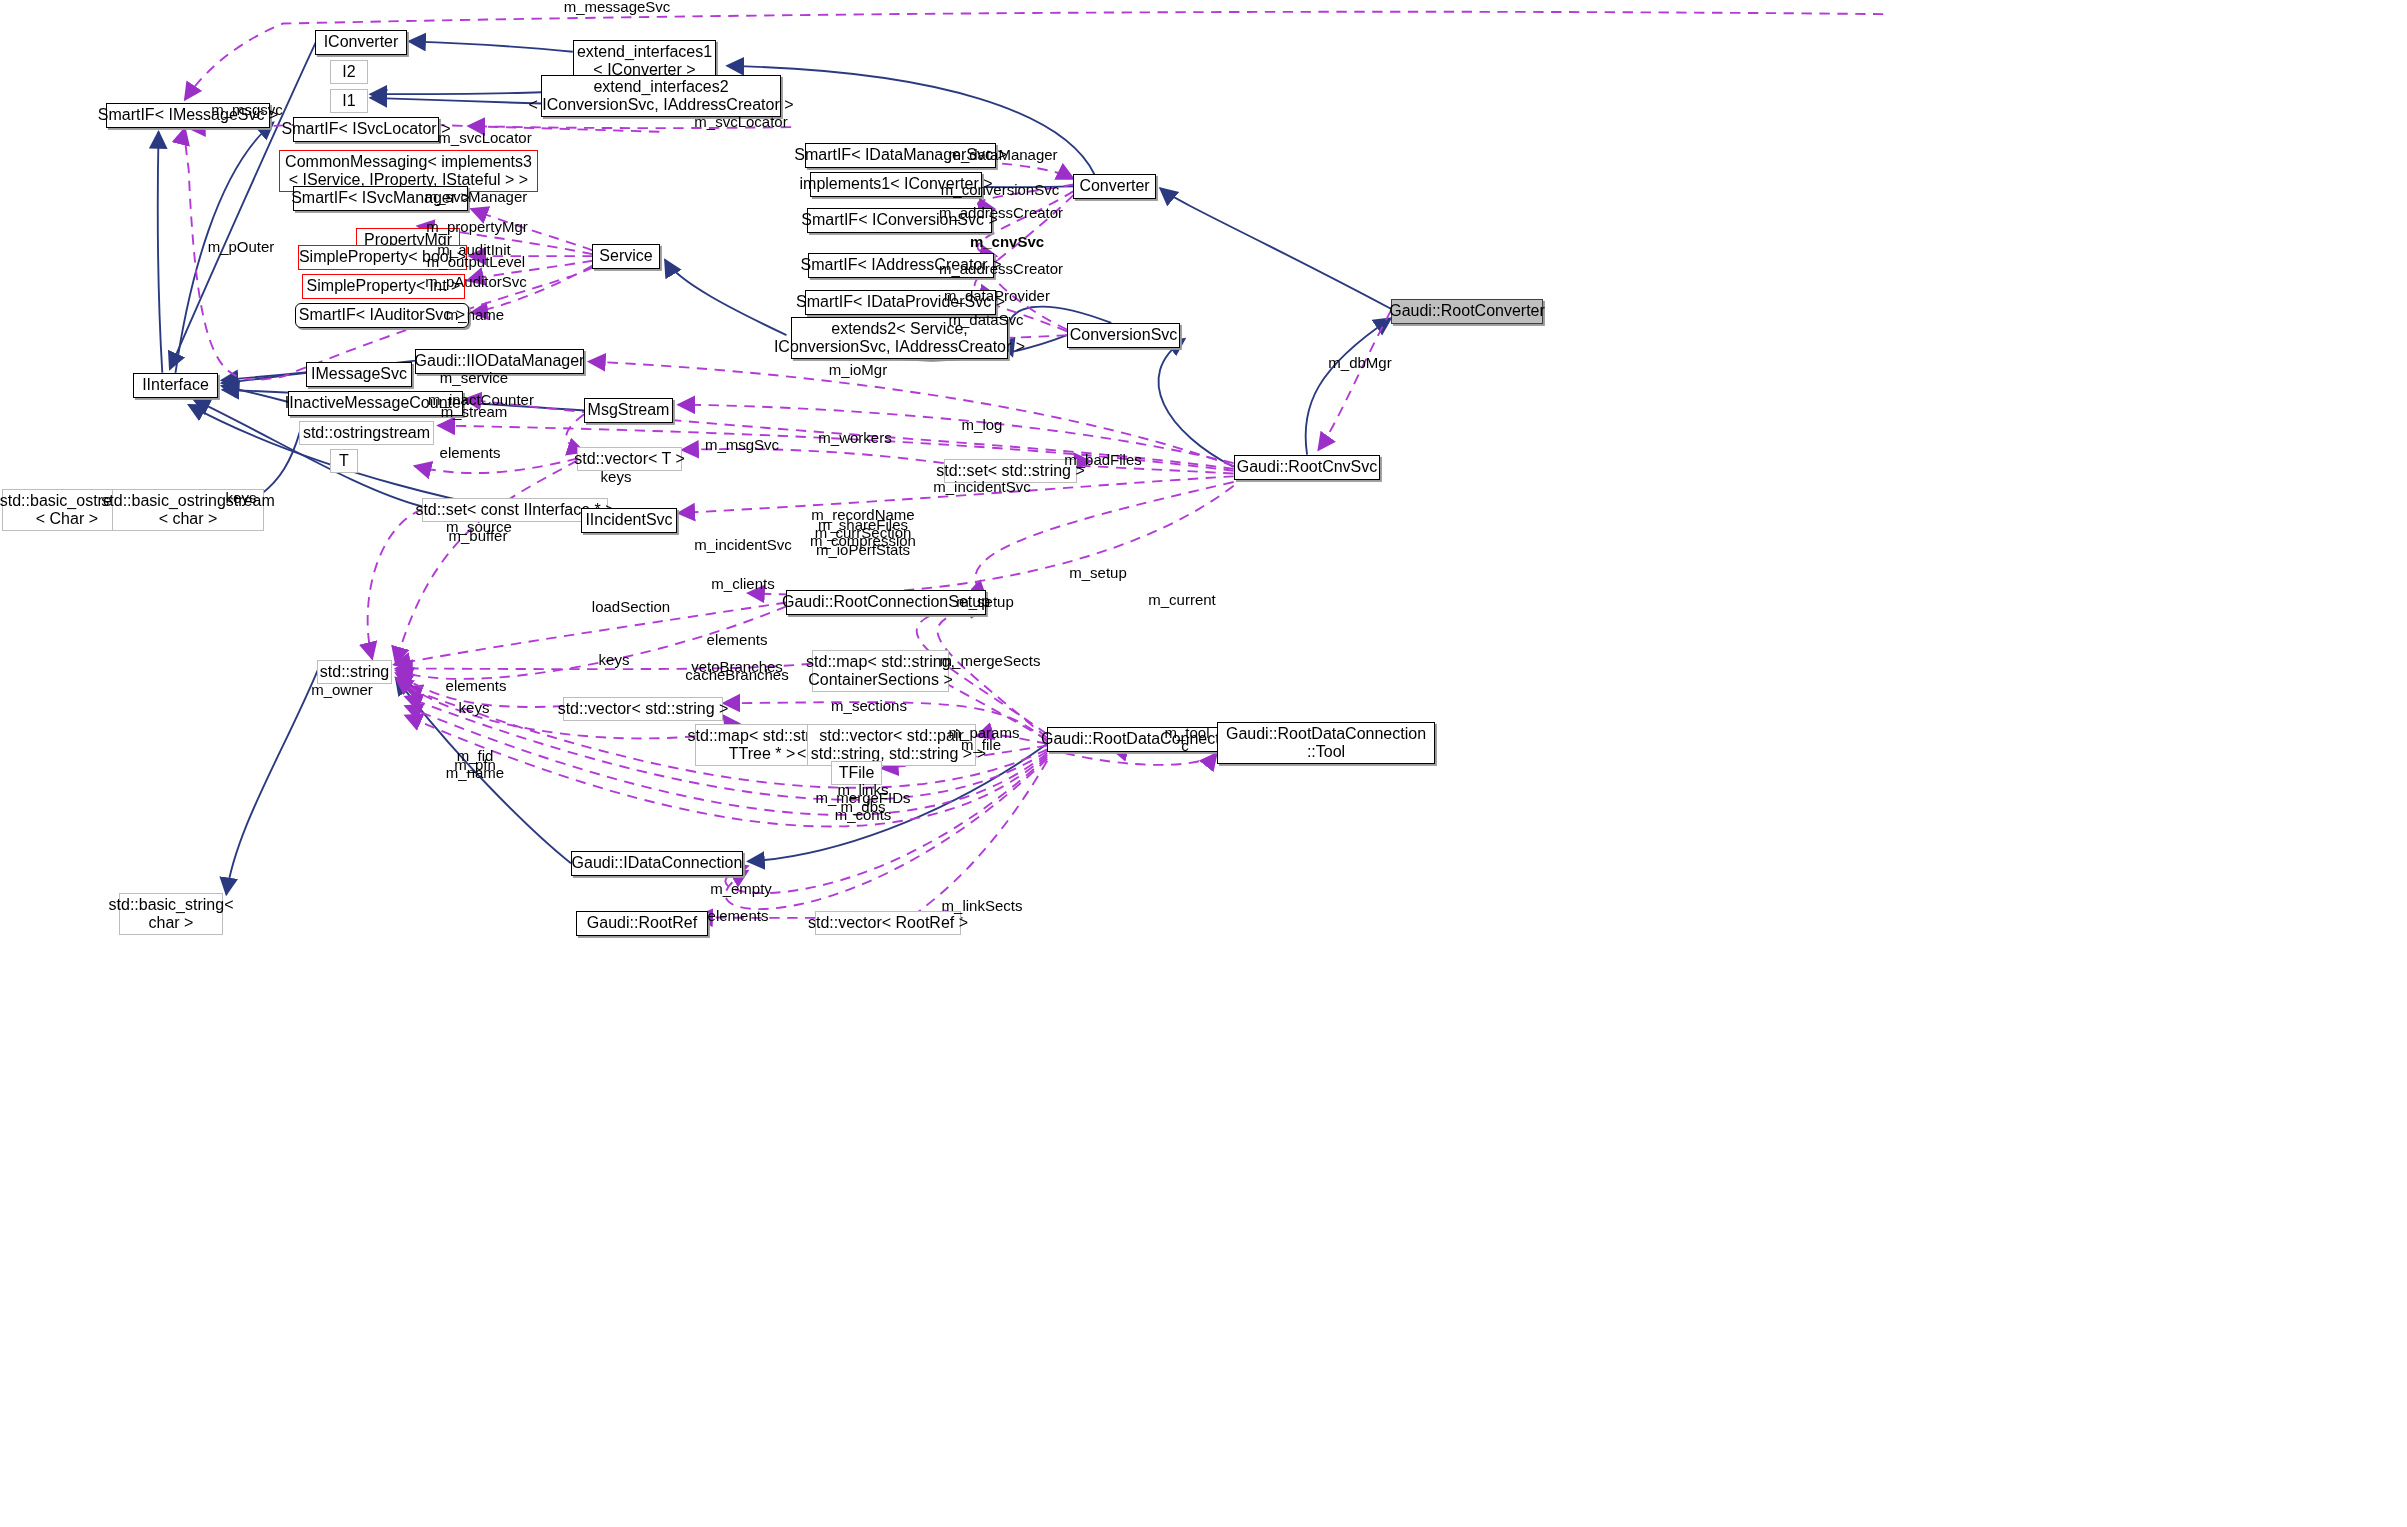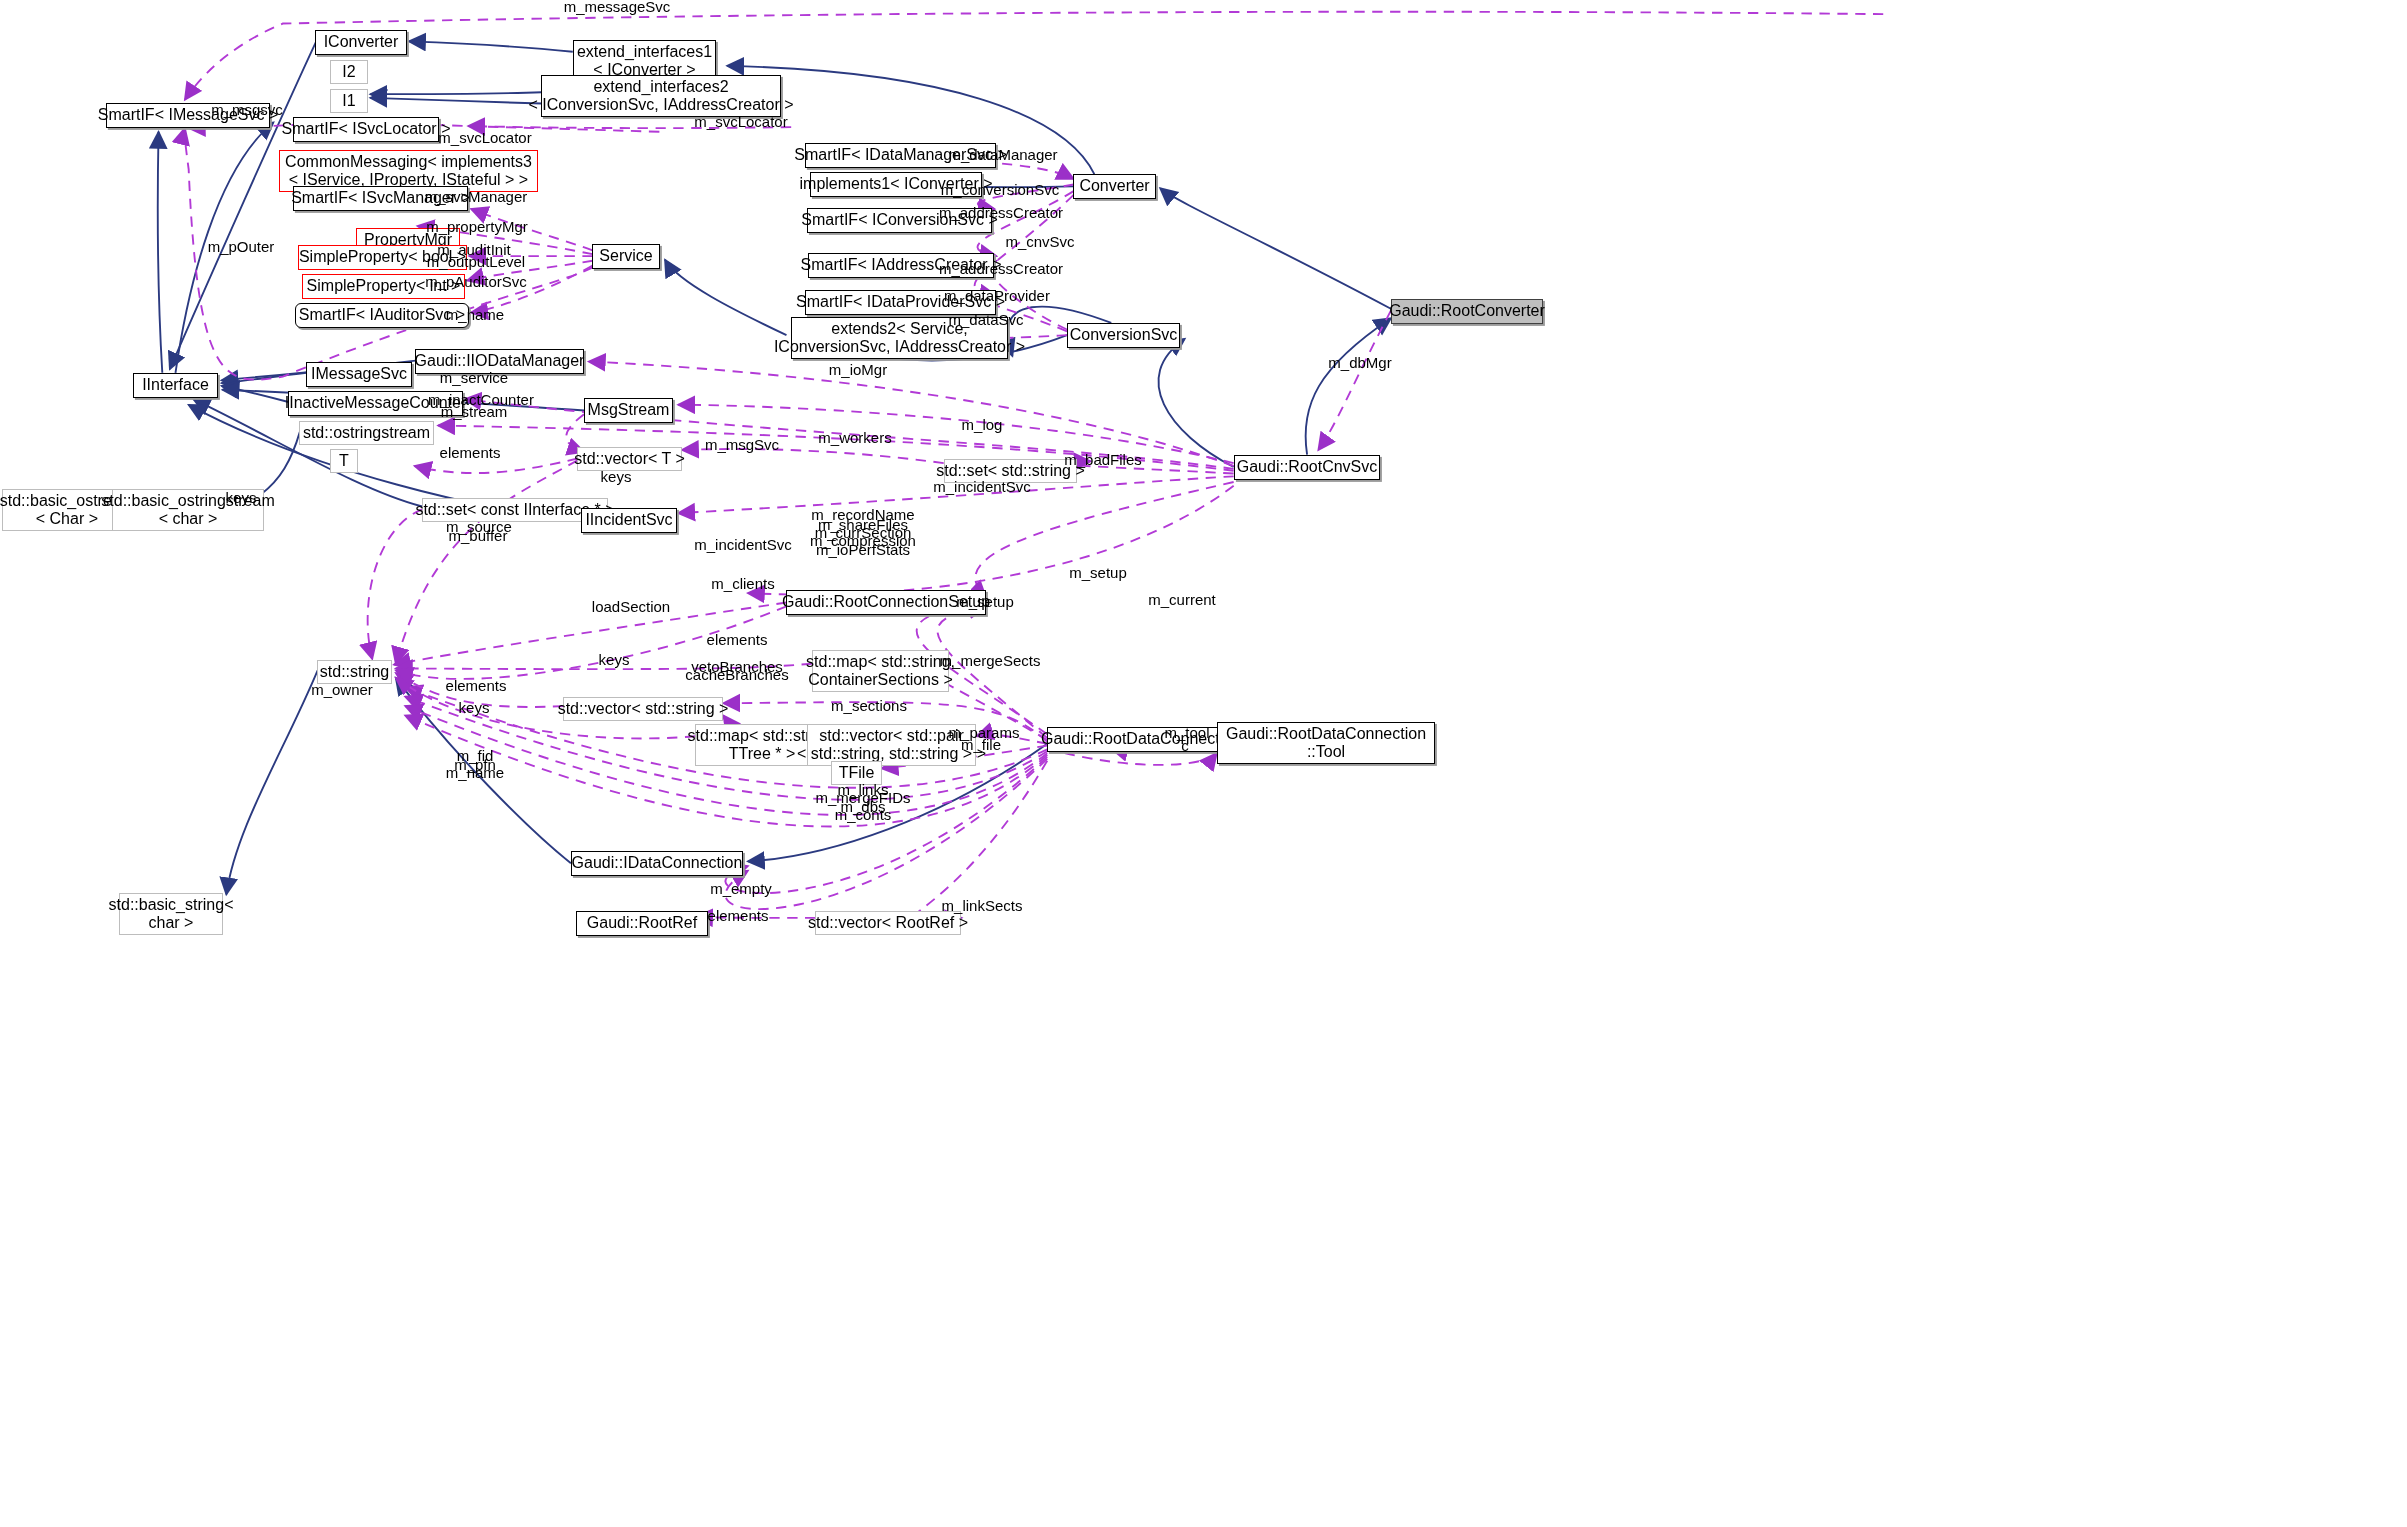--- a/index.html
+++ b/index.html
@@ -239,21 +239,21 @@
       <div class="edge-label" style="left: 476px; top: 197px;">m_svcManager</div>
       <div class="edge-label" style="left: 477px; top: 227px;">m_propertyMgr</div>
       <div class="edge-label" style="left: 474px; top: 250px;">m_auditInit</div>
       <div class="edge-label" style="left: 476px; top: 262px;">m_outputLevel</div>
       <div class="edge-label" style="left: 476px; top: 282px;">m_pAuditorSvc</div>
       <div class="edge-label" style="left: 475px; top: 315px;">m_name</div>
       <div class="edge-label" style="left: 241px; top: 247px;">m_pOuter</div>
       <div class="edge-label" style="left: 1003px; top: 155px;">m_dataManager</div>
       <div class="edge-label" style="left: 1000px; top: 190px;">m_conversionSvc</div>
       <div class="edge-label" style="left: 1001px; top: 213px;">m_addressCreator</div>
-      <div class="edge-label" style="left: 1040px; top: 242px;">m_cnvSvc</div>
+      <div class="edge-label" style="left: 1007px; top: 242px; font-weight: bold;">m_cnvSvc</div>
       <div class="edge-label" style="left: 1001px; top: 269px;">m_addressCreator</div>
       <div class="edge-label" style="left: 997px; top: 296px;">m_dataProvider</div>
       <div class="edge-label" style="left: 986px; top: 320px;">m_dataSvc</div>
       <div class="edge-label" style="left: 1360px; top: 363px;">m_dbMgr</div>
       <div class="edge-label" style="left: 474px; top: 378px;">m_service</div>
       <div class="edge-label" style="left: 481px; top: 400px;">m_inactCounter</div>
       <div class="edge-label" style="left: 474px; top: 412px;">m_stream</div>
       <div class="edge-label" style="left: 858px; top: 370px;">m_ioMgr</div>
       <div class="edge-label" style="left: 470px; top: 453px;">elements</div>
       <div class="edge-label" style="left: 742px; top: 445px;">m_msgSvc</div>

